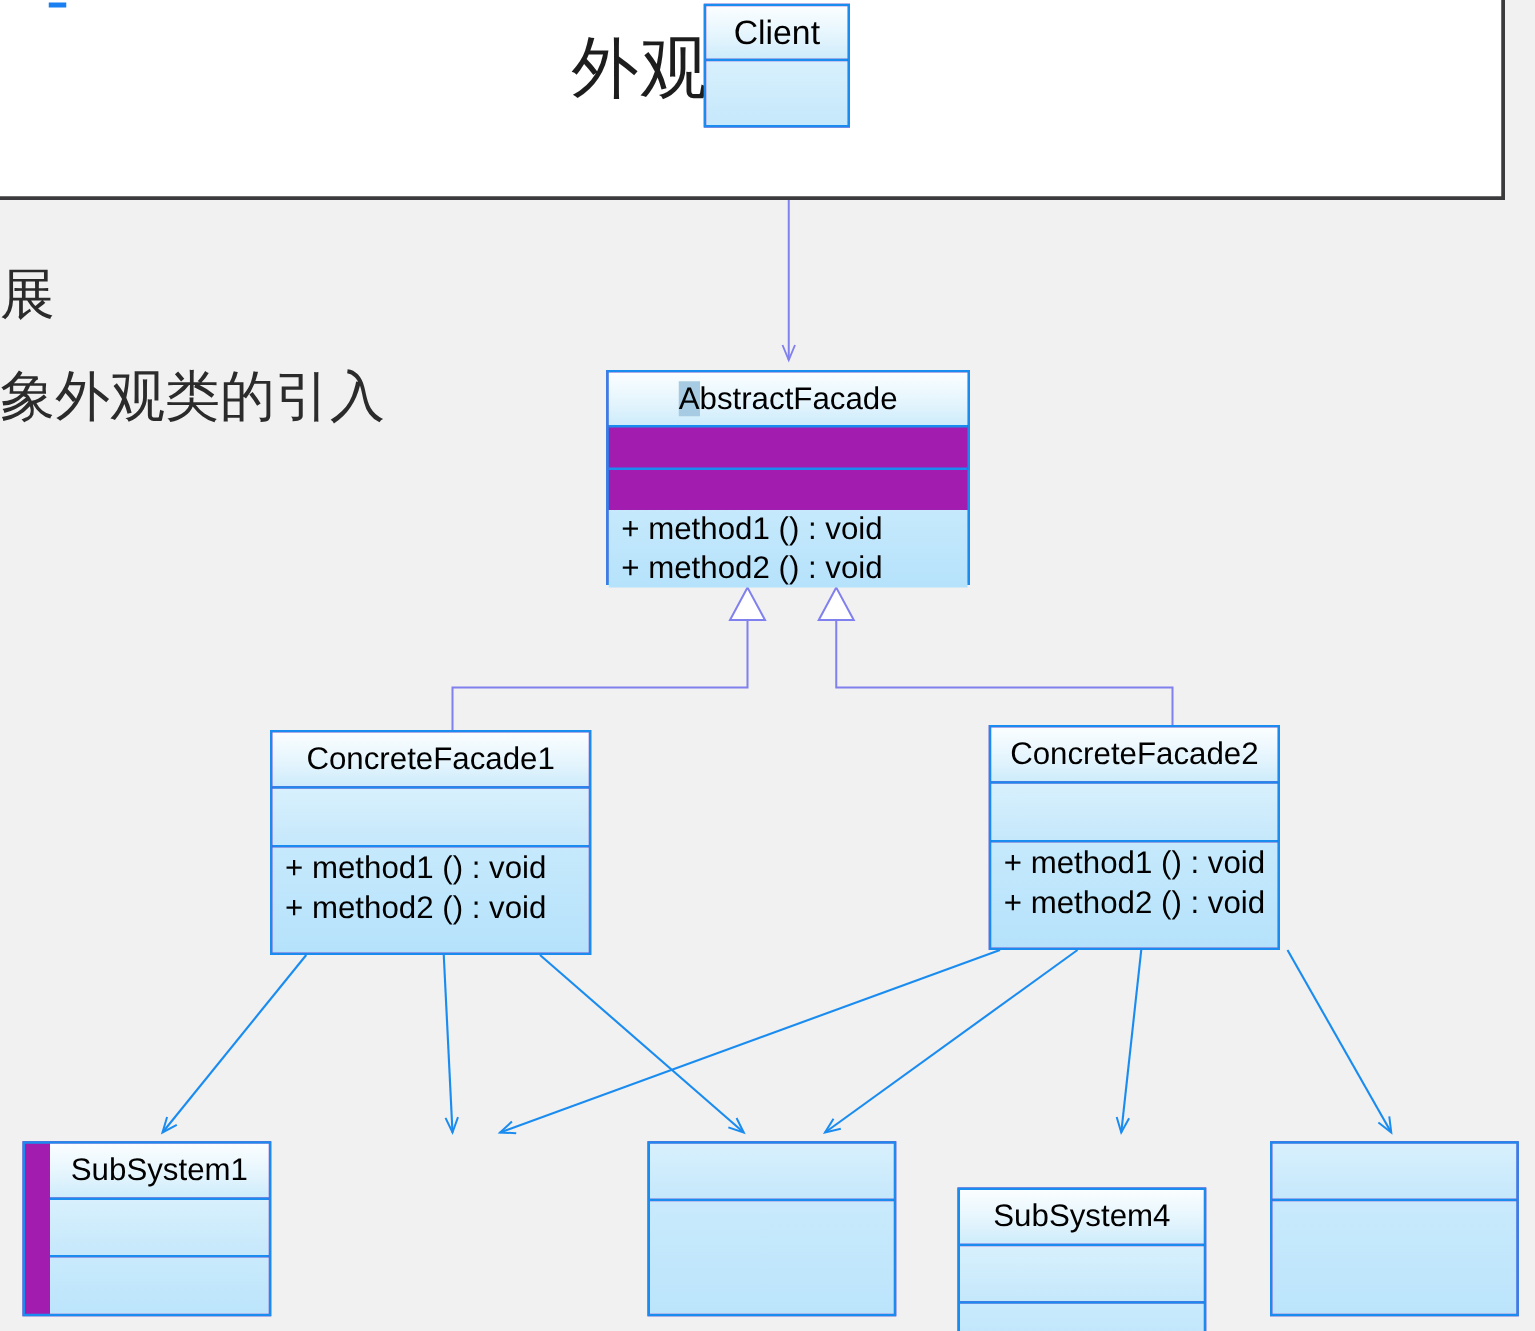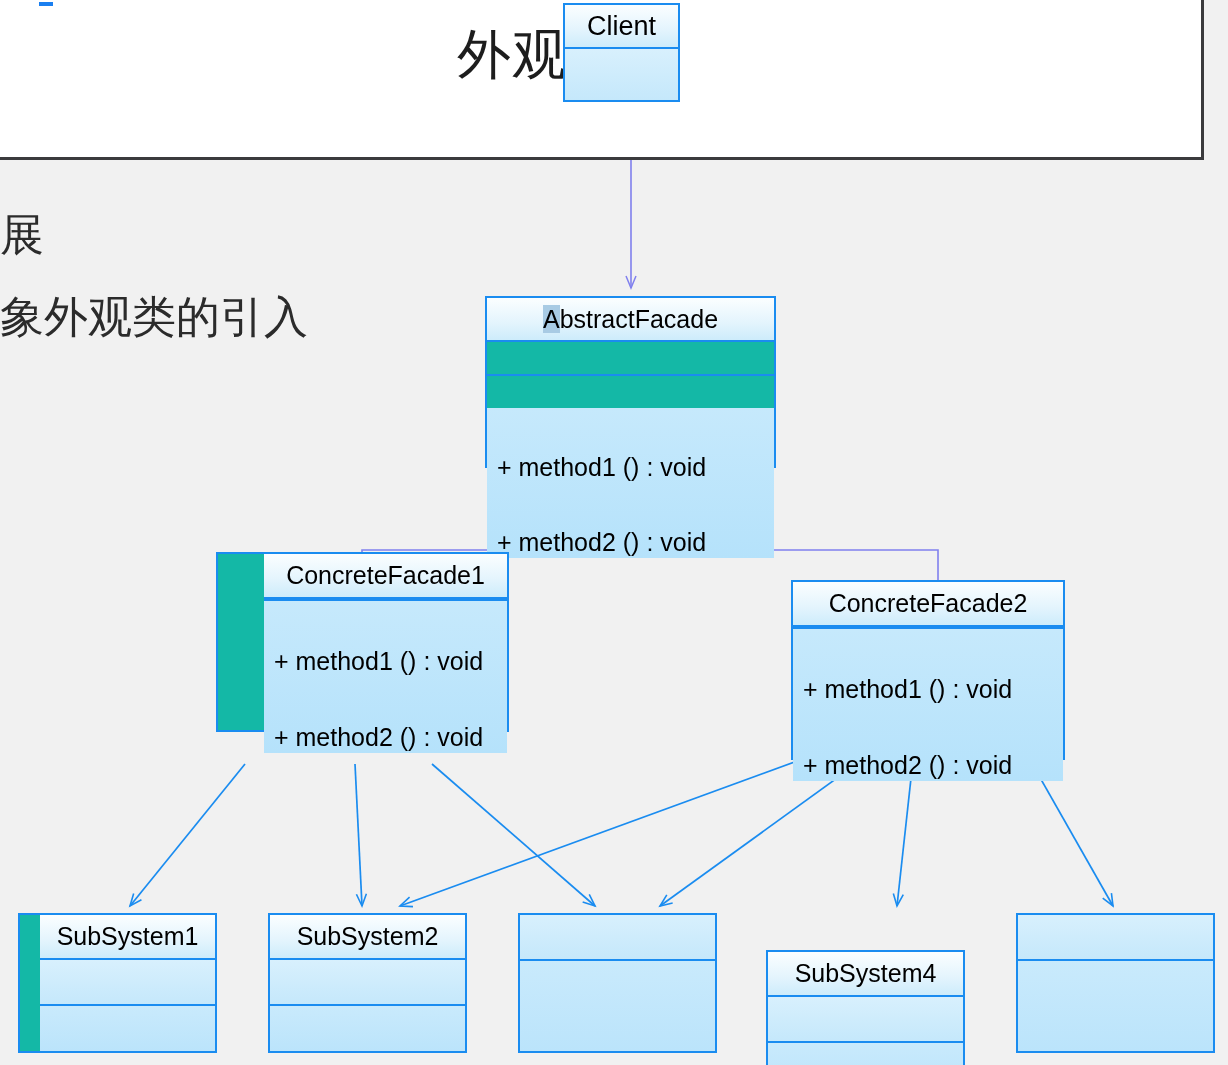--- a/index.html
+++ b/index.html
@@ -67,21 +67,21 @@
     width: 1228px;
     height: 1065px;
     pointer-events: none;
   }
 
   
   .uml-class {
     position: absolute;
     box-sizing: border-box;
     border: 2px solid #1a8cf0;
-    background: #14b8a6;
+    background: #a21caf;
     display: flex;
     flex-direction: column;
   }
   .uml-name {
     box-sizing: border-box;
     background: linear-gradient(to bottom, #fbfeff 0%, #e3f4fd 60%, #cdecfb 100%);
     border-bottom: 2px solid #1a8cf0;
     text-align: center;
     color: #000;
     white-space: nowrap;
@@ -94,44 +94,43 @@
   }
   .uml-attrs.last { border-bottom: none; }
   .uml-ops {
     box-sizing: border-box;
     background: linear-gradient(to bottom, #c6e9fc 0%, #b5e2fb 100%);
     padding-left: 10px;
   }
   .uml-op {
     white-space: nowrap;
     color: #000;
-    margin-top: 44px;
   }
   .sel-char {
     background: #a8cbe4;
   }
 
   
   #class-client { left: 563px; top: 3px; width: 117px; height: 99px; }
   #class-client .uml-name { height: 44px; line-height: 42px; font-size: 27px; }
   #class-client .uml-attrs { flex: 1; }
 
   #class-abstractfacade { left: 485px; top: 296px; width: 291px; height: 172px; gap: 32px; }
   #class-abstractfacade .uml-name { height: 44px; line-height: 42px; font-size: 25px; }
   #class-abstractfacade .uml-attrs { height: 45px; }
   #class-abstractfacade .uml-ops { flex: 1; }
   #class-abstractfacade .uml-op { font-size: 25px; line-height: 31px; }
 
-  #class-concretefacade1 { left: 216px; top: 552px; width: 293px; height: 180px; padding-left: 46px; }
+  #class-concretefacade1 { left: 216px; top: 584px; width: 257px; height: 180px; }
   #class-concretefacade1 .uml-name { height: 45px; line-height: 43px; font-size: 25px; }
   #class-concretefacade1 .uml-attrs { height: 47px; }
   #class-concretefacade1 .uml-ops { flex: 1; }
   #class-concretefacade1 .uml-op { font-size: 25px; line-height: 32px; }
 
-  #class-concretefacade2 { left: 791px; top: 580px; width: 274px; height: 180px; }
+  #class-concretefacade2 { left: 791px; top: 580px; width: 233px; height: 180px; }
   #class-concretefacade2 .uml-name { height: 45px; line-height: 43px; font-size: 25px; }
   #class-concretefacade2 .uml-attrs { height: 47px; }
   #class-concretefacade2 .uml-ops { flex: 1; }
   #class-concretefacade2 .uml-op { font-size: 25px; line-height: 32px; }
 
   .subsystem { top: 913px; width: 199px; height: 140px; }
   .subsystem .uml-name { height: 45px; line-height: 43px; font-size: 25px; }
   .subsystem .uml-attrs { height: 46px; }
   .subsystem .uml-attrs.last { flex: 1; background: linear-gradient(to bottom,#c9eafc 0%,#bbe4fb 100%); }
 
@@ -233,25 +232,20 @@
       <div class="uml-op">+  method2 ()  : void</div>
     </div>
   </div>
 
   <div class="uml-class subsystem" id="class-subsystem1">
     <div class="uml-name">SubSystem1</div>
     <div class="uml-attrs"></div>
     <div class="uml-attrs last"></div>
   </div>
 
-  <div class="uml-class subsystem" id="class-subsystem2">
-    <div class="uml-name">SubSystem2</div>
-    <div class="uml-attrs"></div>
-    <div class="uml-attrs last"></div>
-  </div>
 
   <div class="uml-class subsystem" id="class-subsystem3">
     <div class="uml-attrs"></div>
     <div class="uml-attrs last"></div>
   </div>
 
   <div class="uml-class subsystem" id="class-subsystem4">
     <div class="uml-name">SubSystem4</div>
     <div class="uml-attrs"></div>
     <div class="uml-attrs last"></div>

